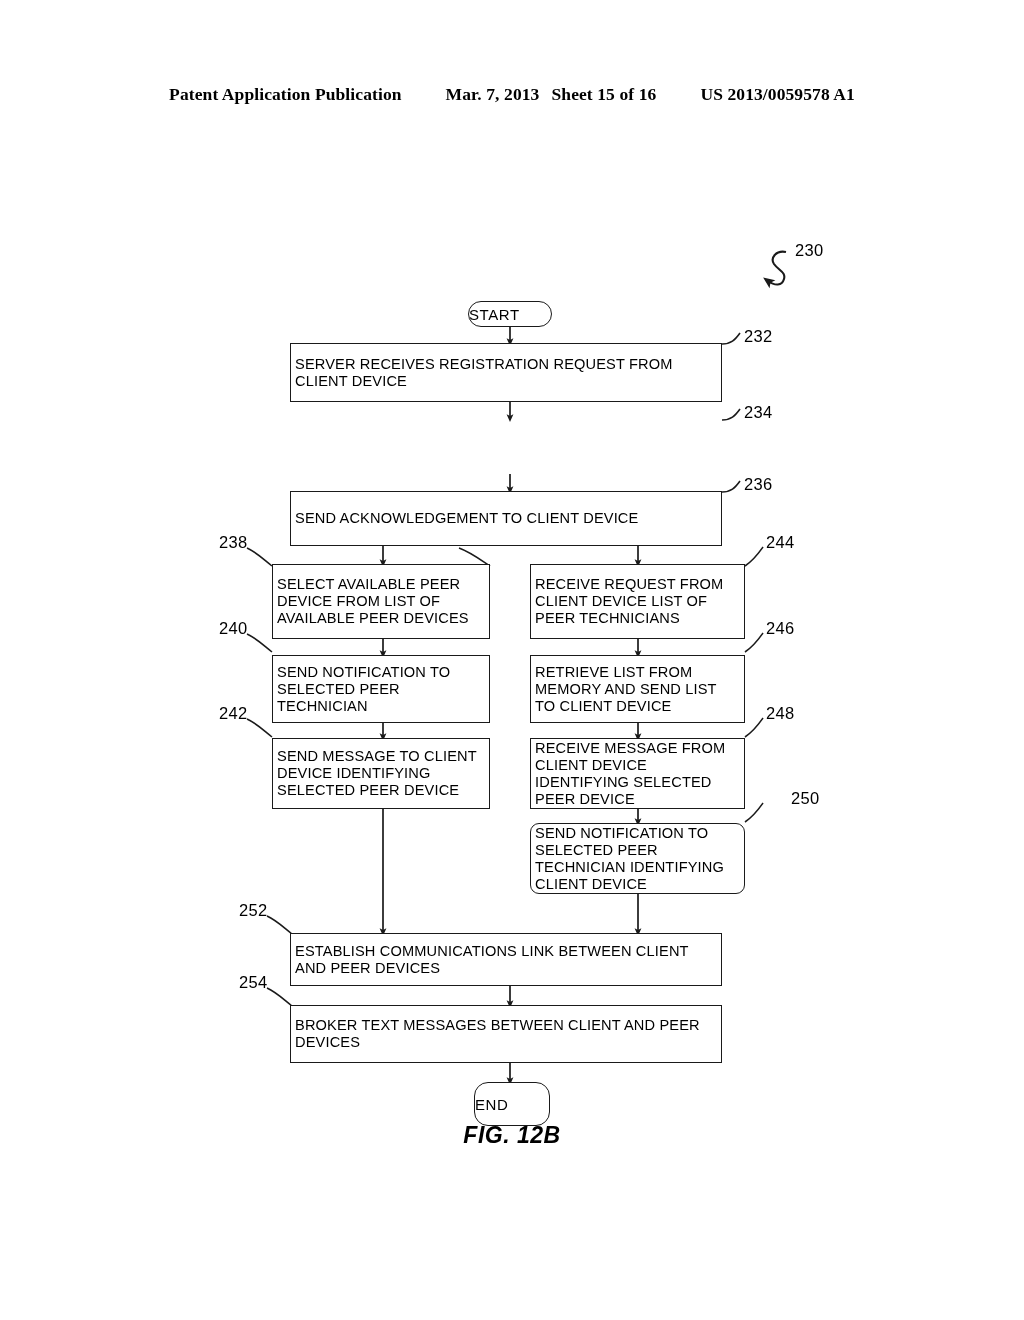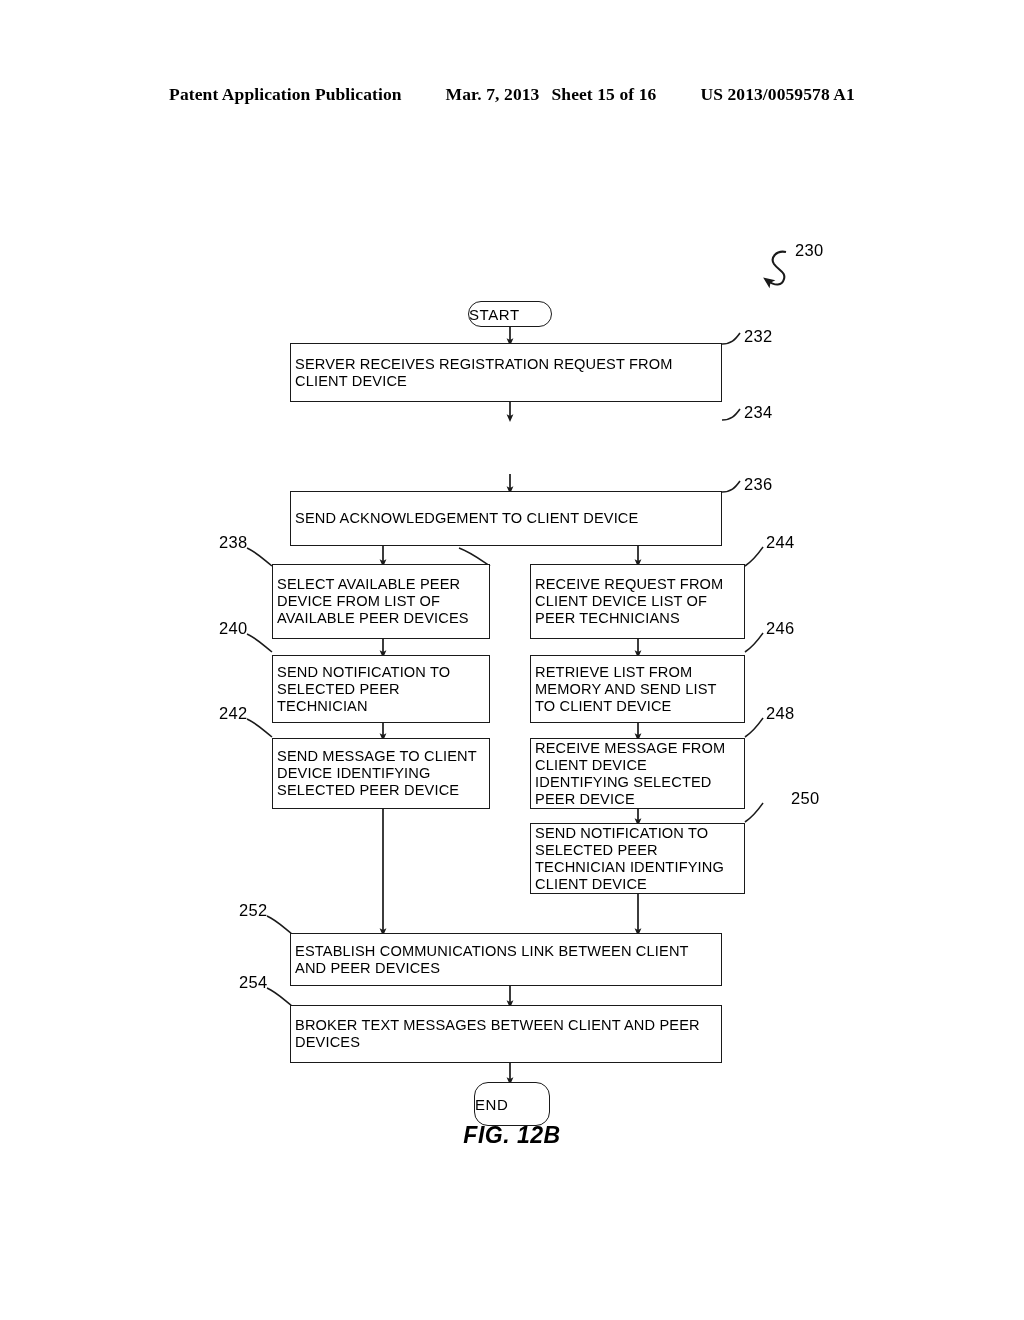--- a/index.html
+++ b/index.html
@@ -207,21 +207,21 @@
   </div>
 
   <div class="flow-box" style="left:530px; top:655px; width:215px; height:68px;">
     <span class="box-text">RETRIEVE LIST FROM MEMORY AND SEND LIST TO CLIENT DEVICE</span>
   </div>
 
   <div class="flow-box" style="left:530px; top:738px; width:215px; height:71px;">
     <span class="box-text">RECEIVE MESSAGE FROM CLIENT DEVICE IDENTIFYING SELECTED PEER DEVICE</span>
   </div>
 
-  <div class="flow-box" style="left:530px; top:823px; width:215px; height:71px;">
+  <div class="flow-box" style="left:530px; top:823px; width:215px; height:71px;border-radius:9px;">
     <span class="box-text">SEND NOTIFICATION TO SELECTED PEER TECHNICIAN IDENTIFYING CLIENT DEVICE</span>
   </div>
 
   <div class="flow-box" style="left:290px; top:933px; width:432px; height:53px;">
     <span class="box-text">ESTABLISH COMMUNICATIONS LINK BETWEEN CLIENT AND PEER DEVICES</span>
   </div>
 
   <div class="flow-box" style="left:290px; top:1005px; width:432px; height:58px;">
     <span class="box-text">BROKER TEXT MESSAGES BETWEEN CLIENT AND PEER DEVICES</span>
   </div>

